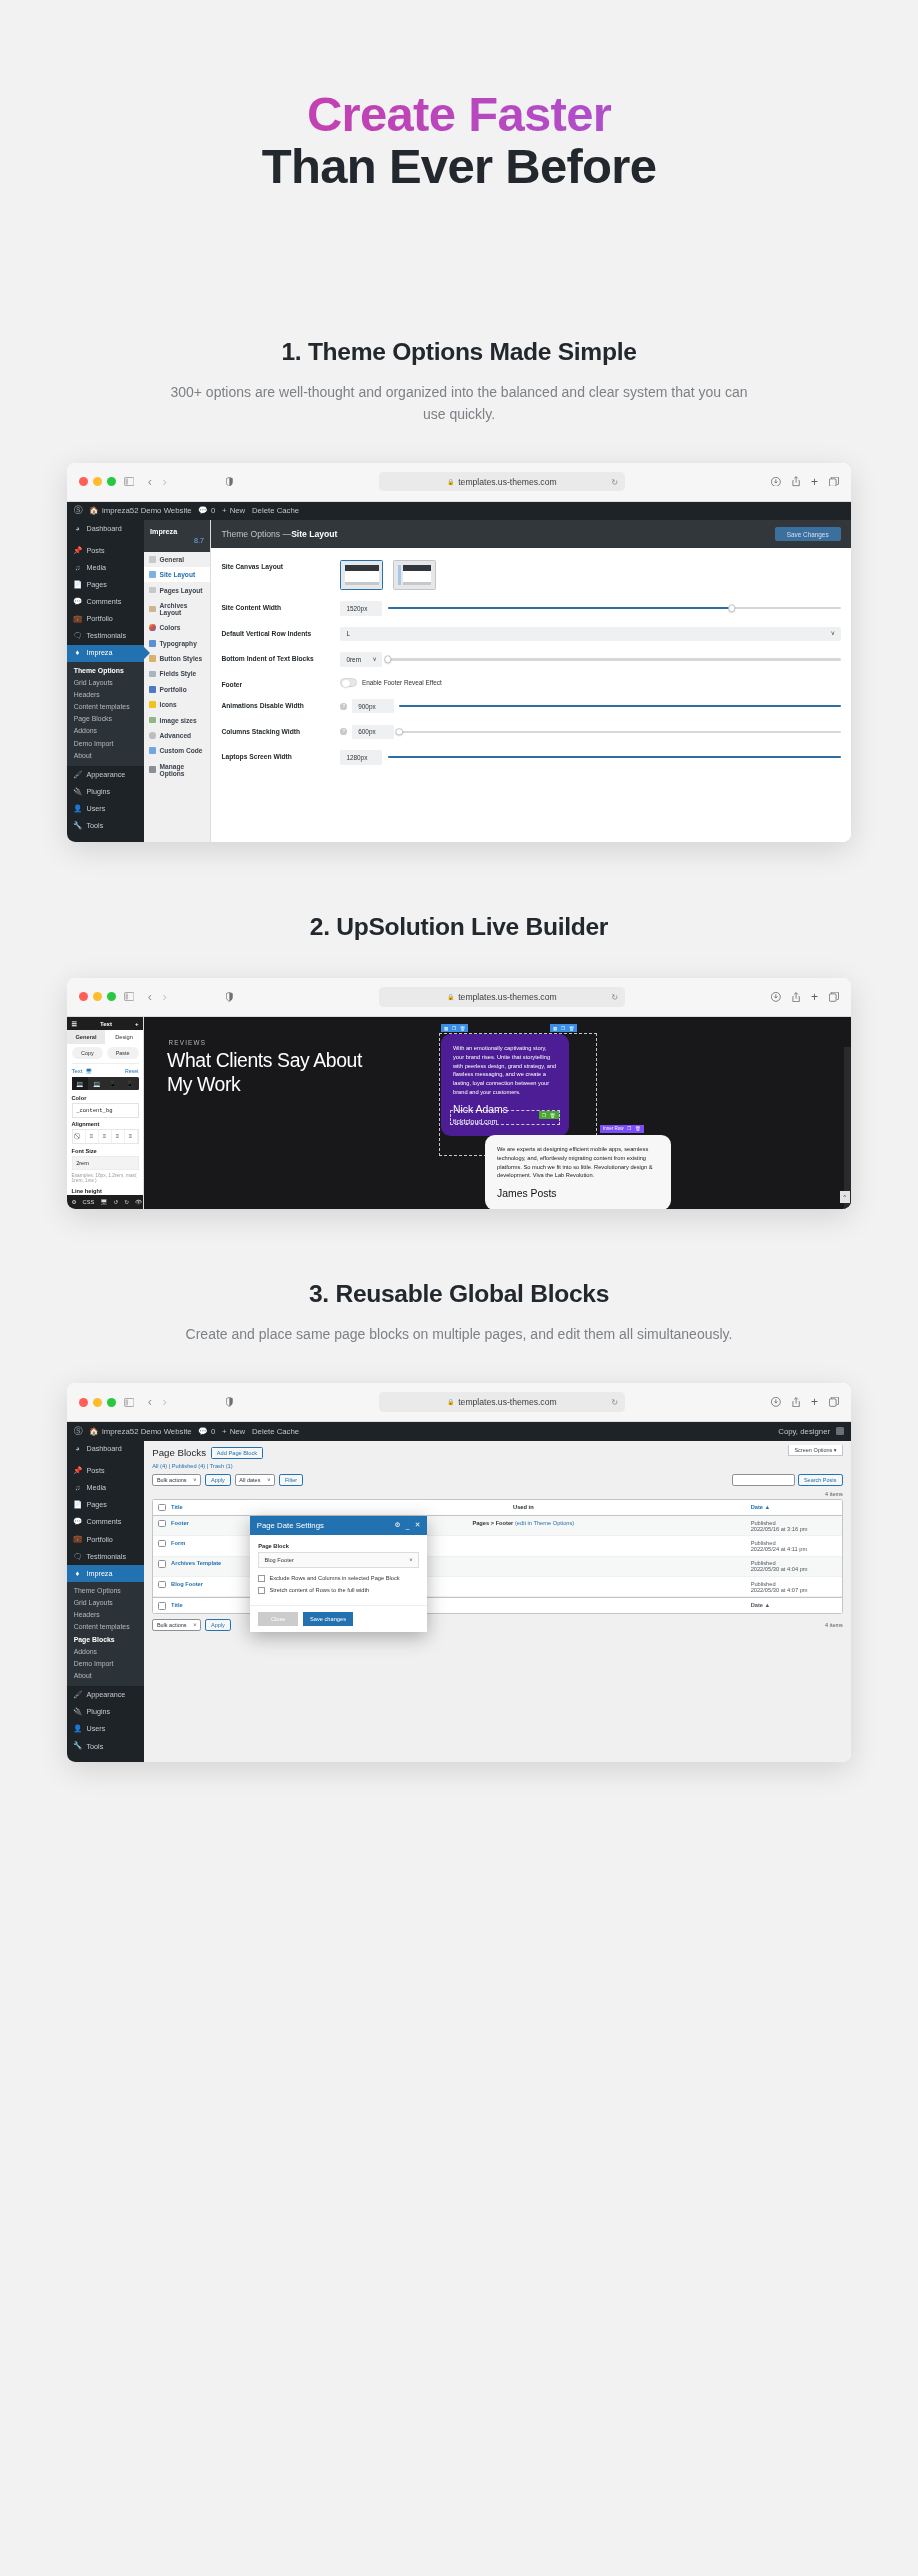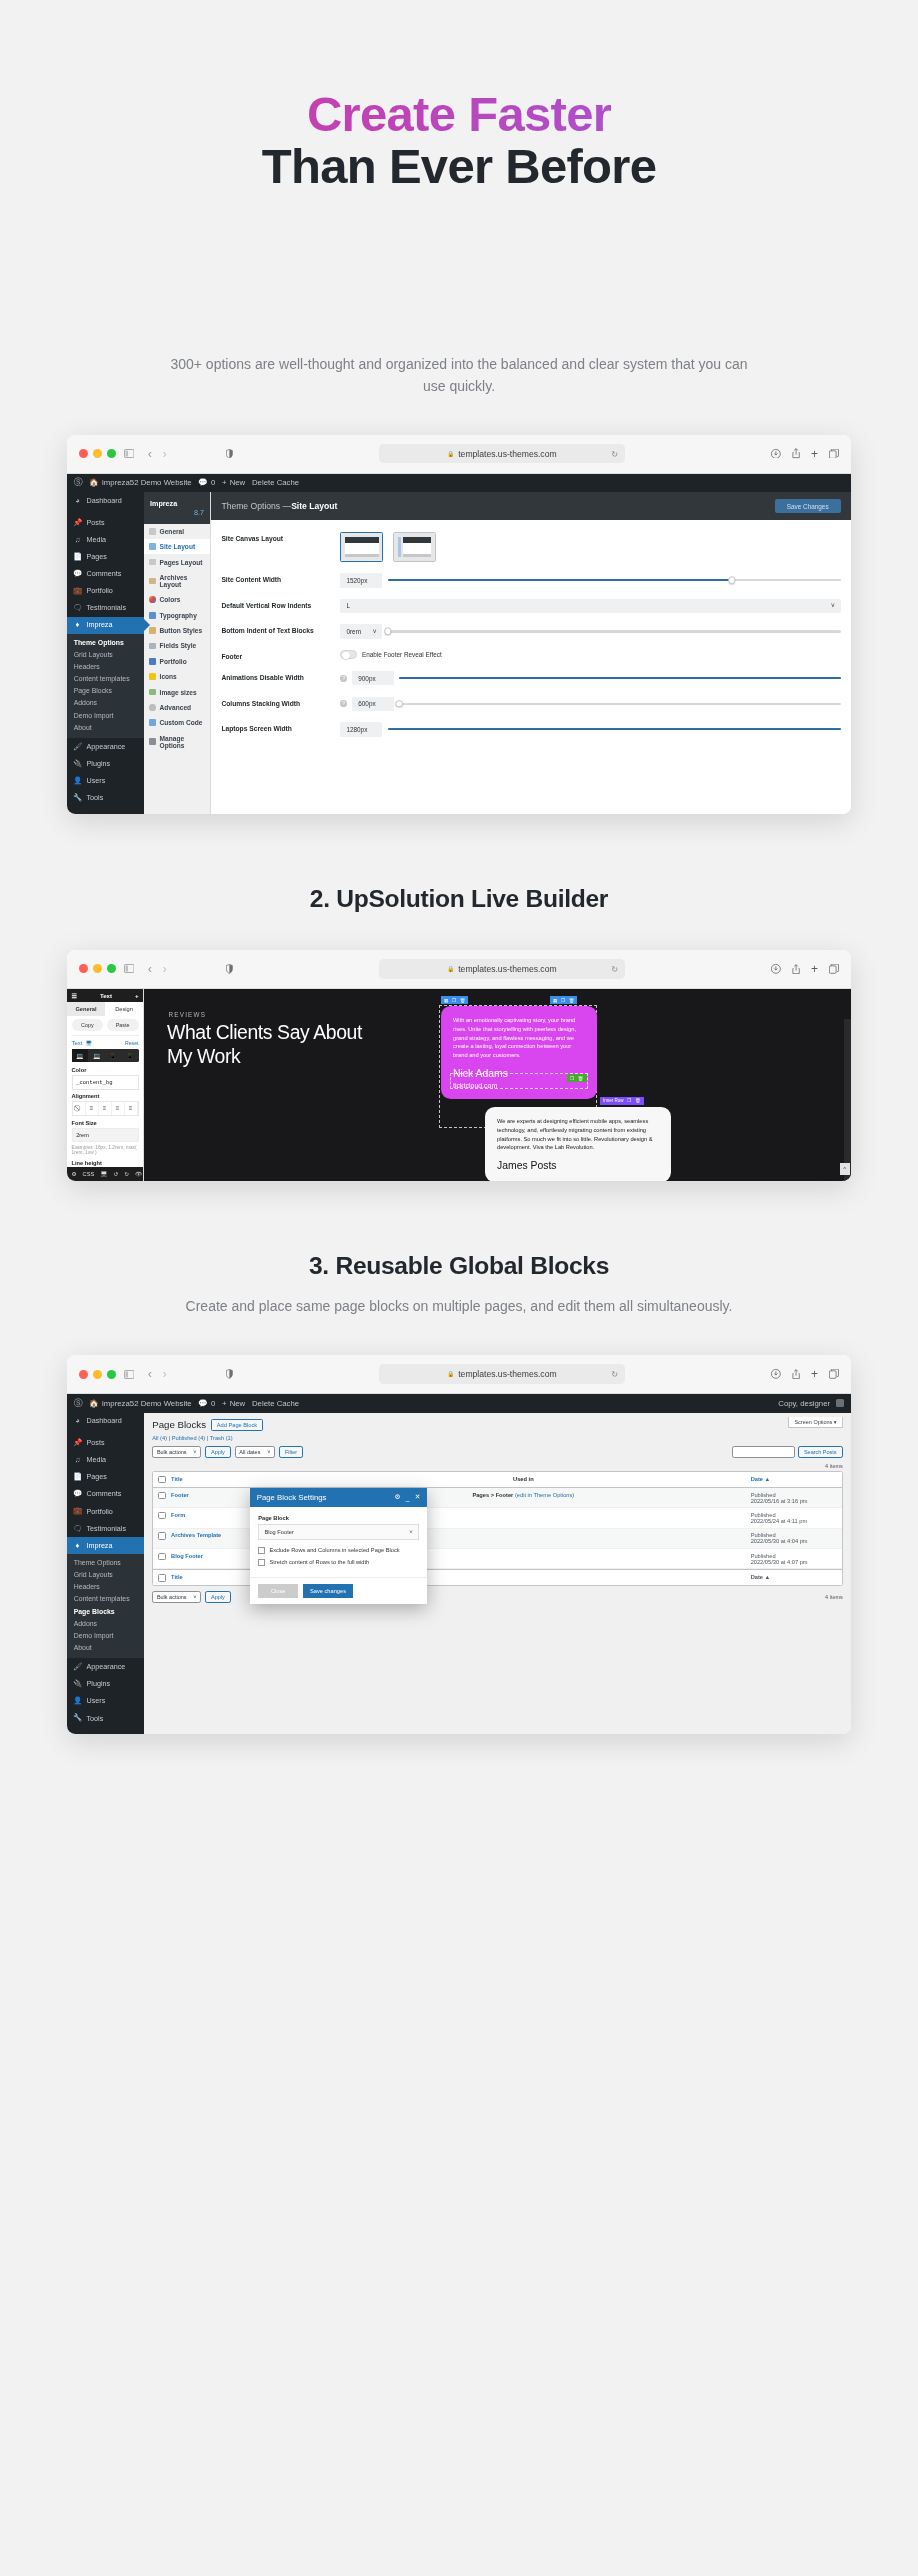--- a/index.html
+++ b/index.html
@@ -202,21 +202,21 @@
   .lb-foot .upd { margin-left: auto; background: #3a6f9e; color: #fff; padding: 3px 5.2px; font-size: 5.5px; }
   .lb-stage { flex: 1; background: #18181b; position: relative; overflow: hidden; }
   .rev-label { color: #b5b5bd; font-size: 6.3px; letter-spacing: 1.2px; position: absolute; left: 24.6px; top: 21.6px; }
   .rev-title {
     position: absolute; left: 23px; top: 31px; width: 201px;
     color: #fff; font-size: 19.4px; line-height: 1.24; font-weight: 400; letter-spacing: -0.4px;
   }
   .tcard {
     position: absolute; border-radius: 9.7px; padding: 10.4px 12px;
   }
-  .tcard.purple { background: #d946ef; left: 297px; top: 17px; width: 156px; }
+  .tcard.purple { background: #4c1d95; left: 297px; top: 17px; width: 128px; }
   .tcard.white { background: #f7f7f7; left: 341px; top: 118px; width: 186px; }
   .tcard .body { font-size: 5.7px; line-height: 1.52; }
   .tcard.purple .body { color: #fff; }
   .tcard.white .body { color: #1a1a1a; }
   .tcard .nm { font-size: 10.4px; margin-top: 8.2px; font-weight: 400; }
   .tcard.purple .nm { color: #fff; }
   .tcard.white .nm { color: #111; }
   .tcard .url { font-size: 7px; color: #fff; margin-top: 3px; }
   .dash-out { position: absolute; border: 0.7px dashed rgba(255,255,255,.75); }
   .tagbar {
@@ -304,20 +304,21 @@
   <div class="hero">
     <h1>
       <span class="grad">Create Faster</span>
       <span class="dark">Than Ever Before</span>
     </h1>
   </div>
 
   <div class="sp-1"></div>
 
   <div class="section">
+    <div class="sec-head">1. Theme Options Made Simple</div>
     <div class="sec-sub">300+ options are well-thought and organized into the balanced and clear system that you can use quickly.</div>
     <div class="sp-2"></div>
 
     <div class="browser">
 
       <div class="bw-chrome">
         <div class="dots">
           <span class="dot r"></span>
           <span class="dot y"></span>
           <span class="dot g"></span>
@@ -1033,21 +1034,21 @@
             <span class="wpsel">
               <span>Bulk actions</span>
               <span>˅</span>
             </span>
             <span class="wpbtn">Apply</span>
             <span style="margin-left:auto;font-size:5.5px;color:#50575e">4 items</span>
           </div>
 
           <div class="modal">
             <div class="modal-head">
-              <span>Page Block Settings</span>
+              <span>Page Date Settings</span>
               <span class="ctrls">
                 <span>⚙</span>
                 <span>_</span>
                 <span>✕</span>
               </span>
             </div>
             <div class="modal-body">
               <div class="m-lab">Page Block</div>
               <div class="m-sel">
                 <span>Blog Footer</span>

